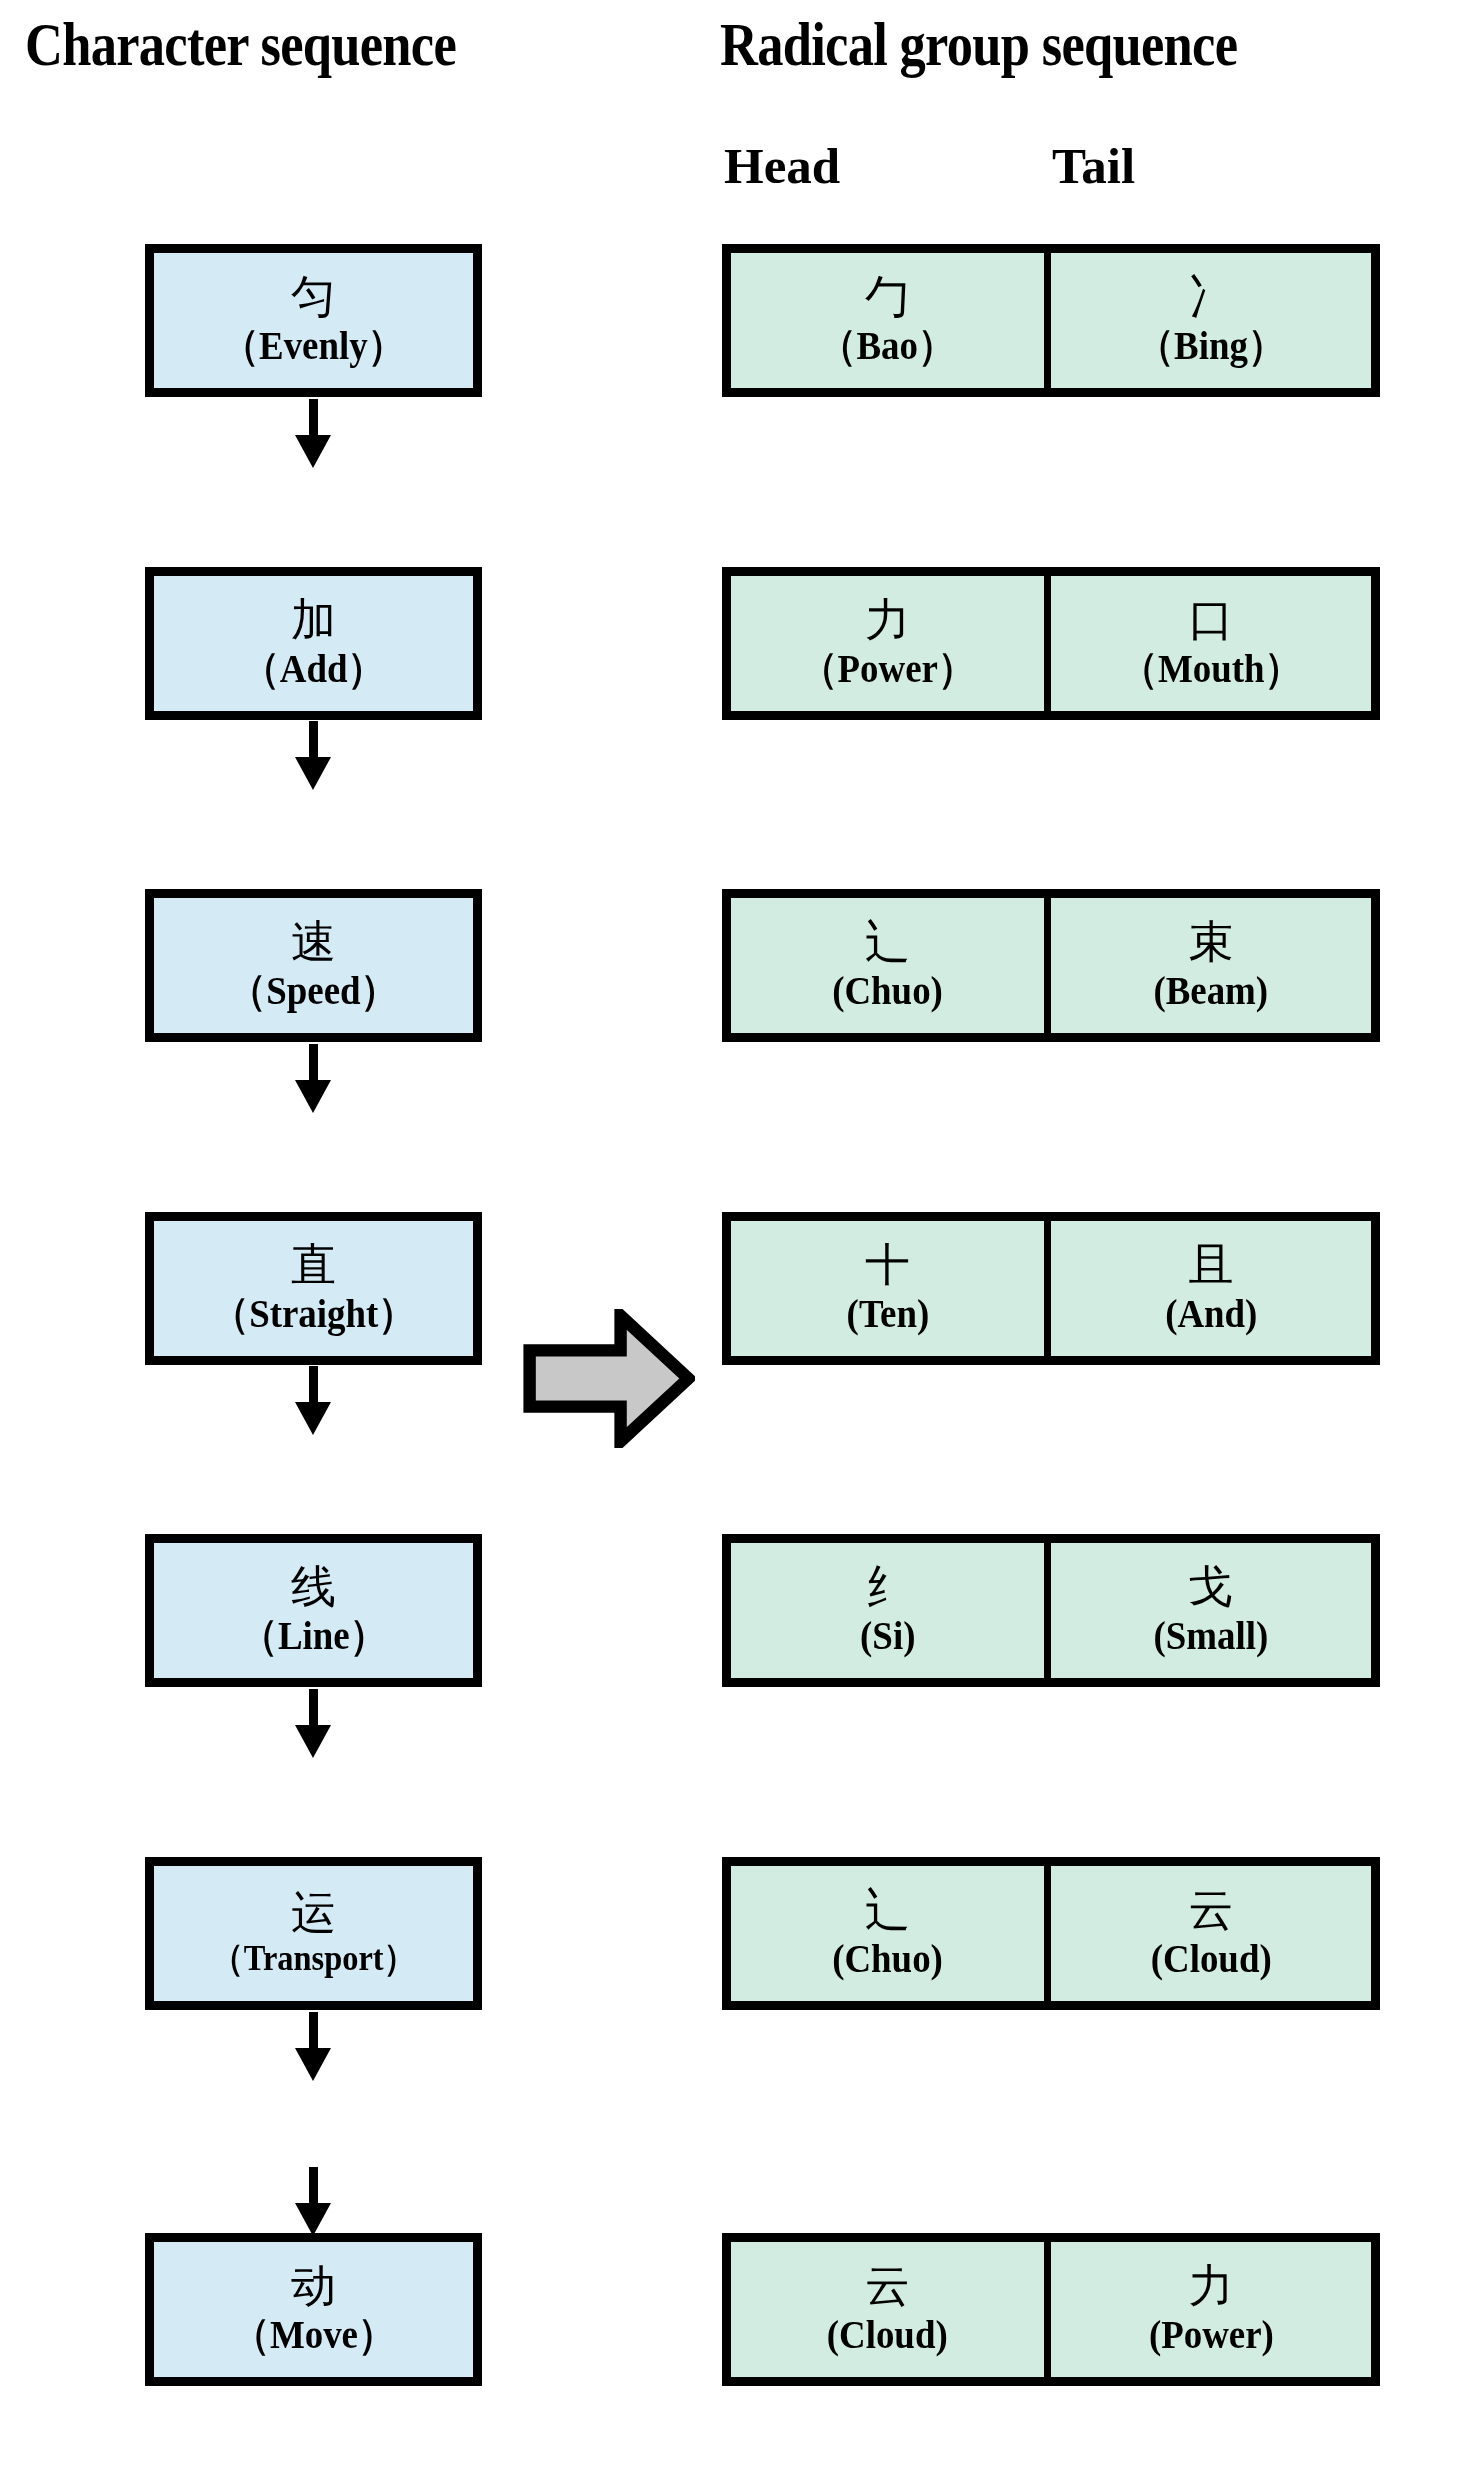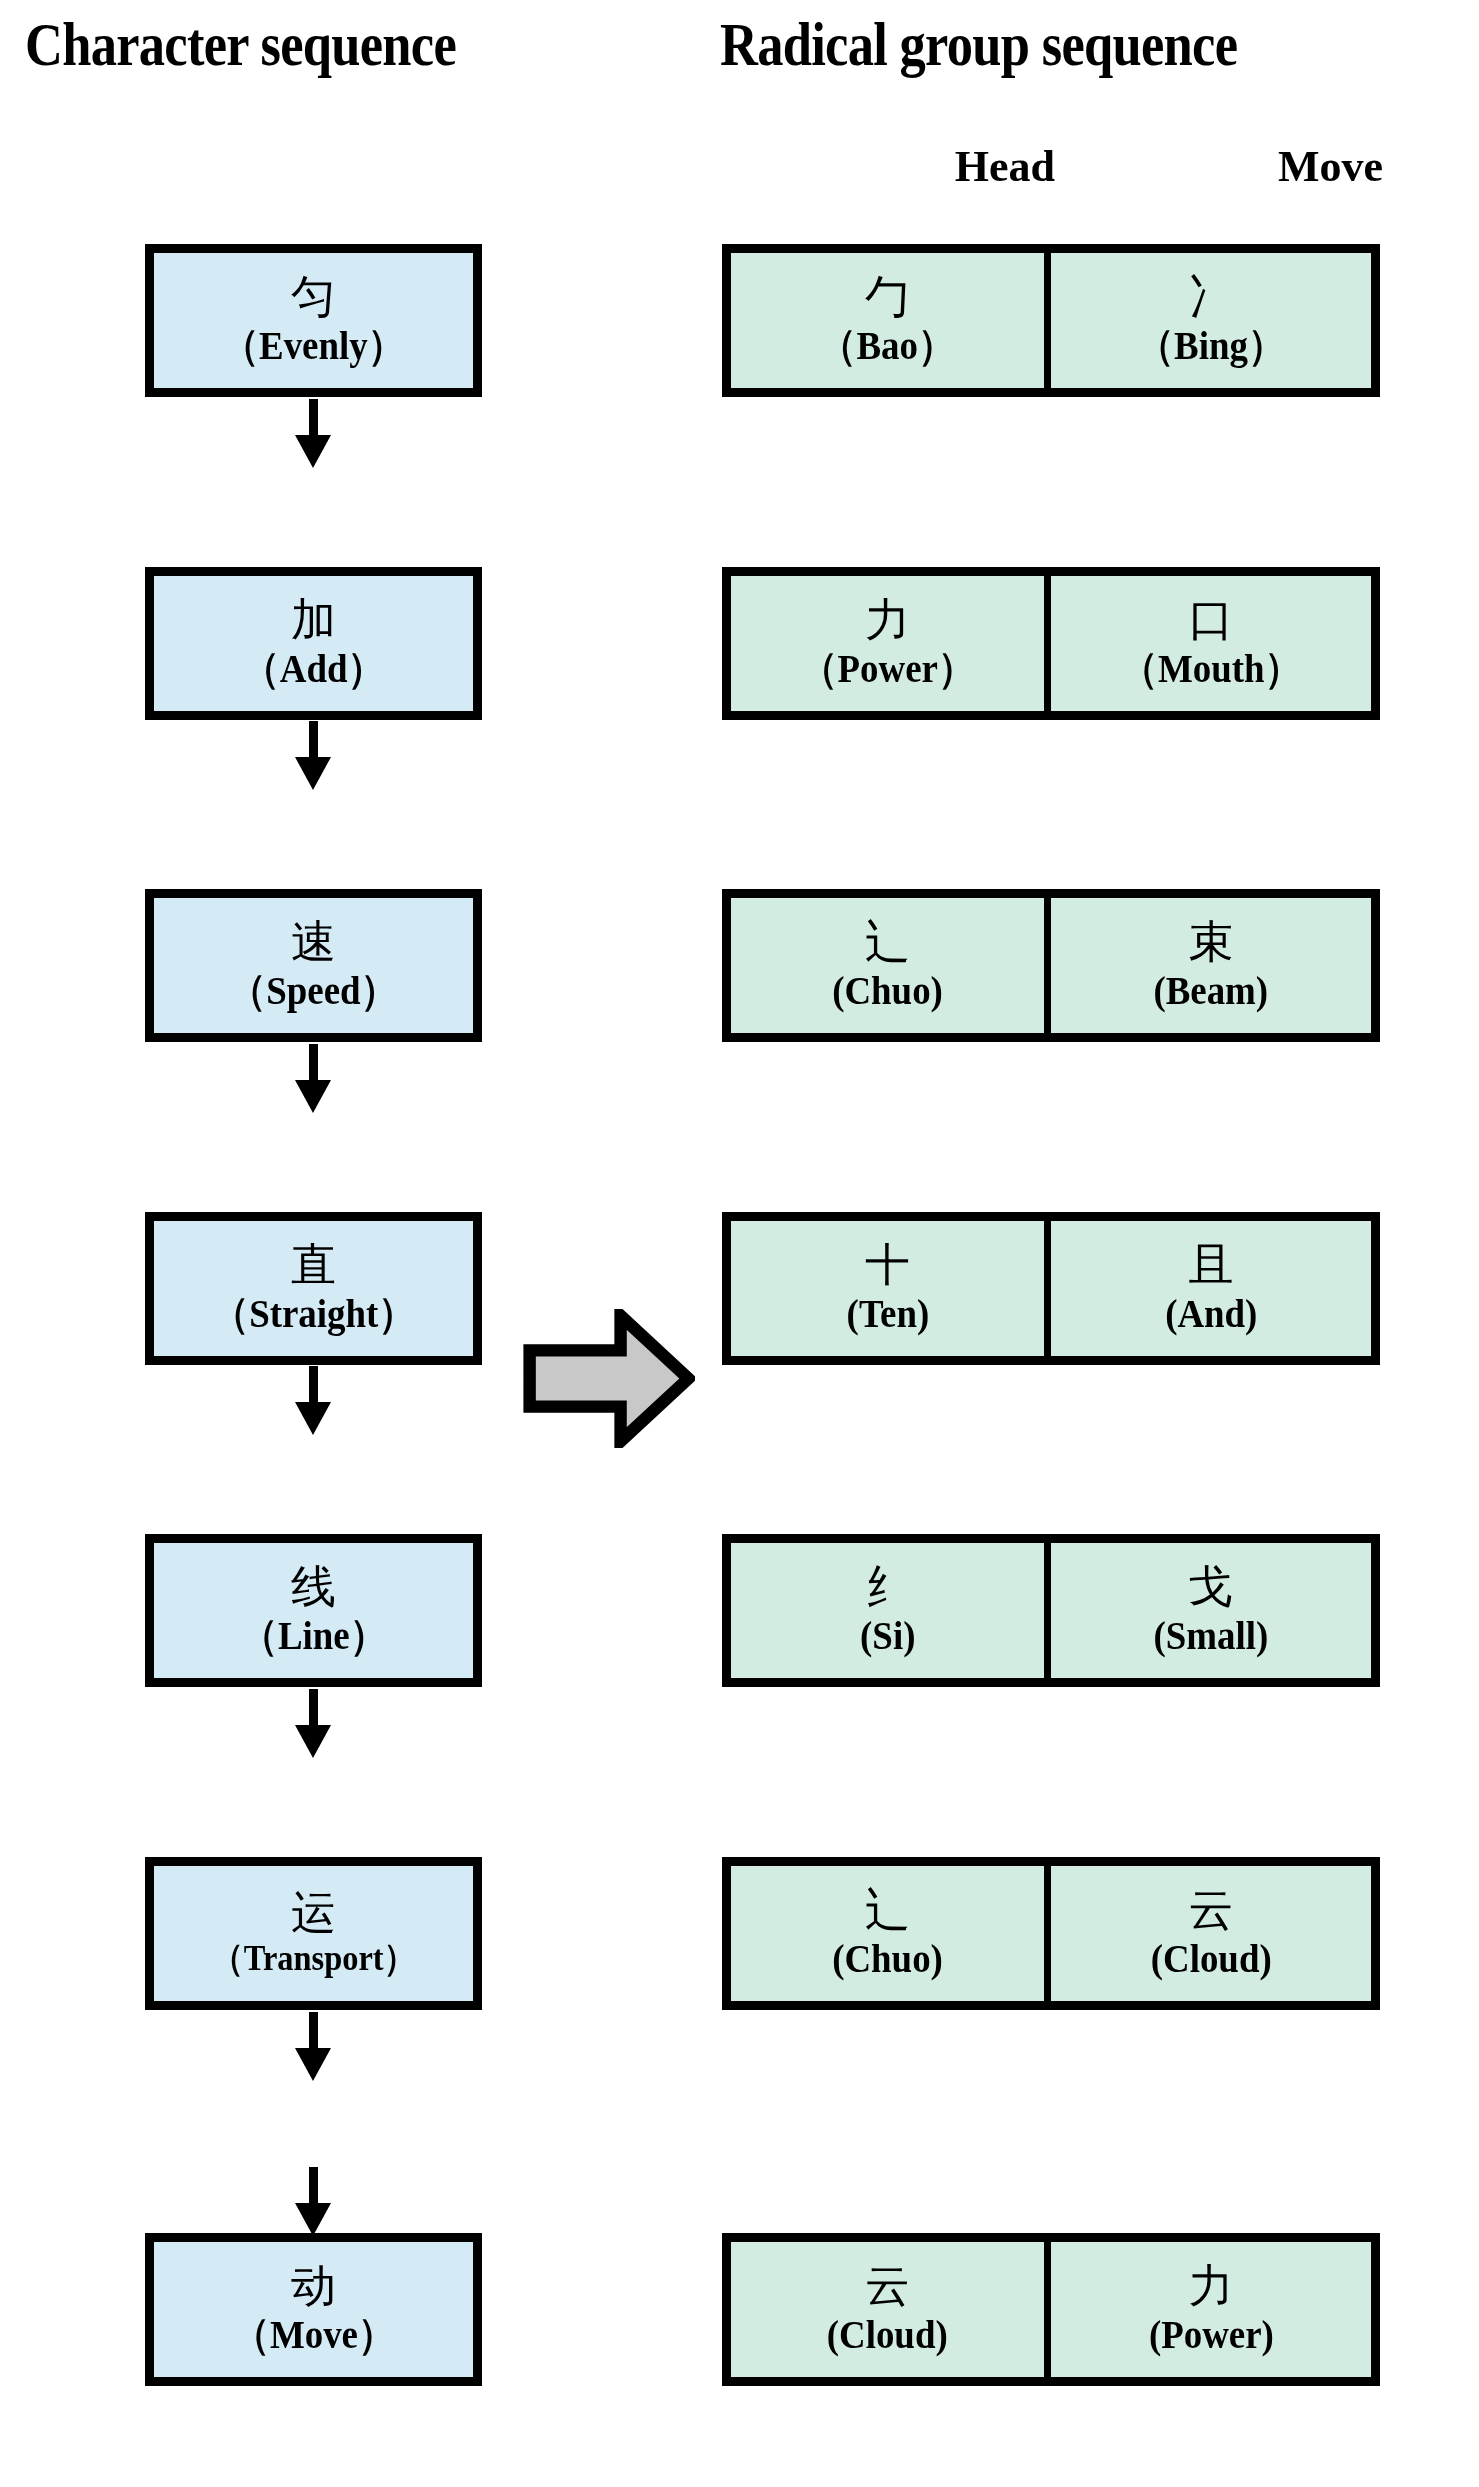--- a/index.html
+++ b/index.html
@@ -25,23 +25,23 @@
     white-space: nowrap;
     transform: scaleX(0.86);
     letter-spacing: -0.8px;
   }
   #title-character { left: 25px;  top: 11.6px; transform-origin: left top; }
   #title-radical   { left: 720px; top: 11.6px; transform-origin: left top; }
 
   .sub-title {
     position: absolute;
     font-weight: bold;
-    font-size: 44px;
+    font-size: 51px;
     line-height: 55px;
-    text-align: right;
+    text-align: left;
     white-space: nowrap;
   }
   #subtitle-head { left: 724px;  top: 139px; width: 331px; }
   #subtitle-tail { left: 1052px; top: 139px; width: 331px; }
 
   
   .char-box {
     position: absolute;
     left: 145px;
     width: 337px;
@@ -131,21 +131,21 @@
 </style>
 </head>
 <body>
 
 <div class="col-title" id="title-character">Character sequence</div>
 
 <div class="col-title" id="title-radical">Radical group sequence</div>
 
 <div class="sub-title" id="subtitle-head">Head</div>
 
-<div class="sub-title" id="subtitle-tail">Move</div>
+<div class="sub-title" id="subtitle-tail">Tail</div>
 
 <div class="char-box" style="top:244px;">
   <div class="cjk">匀</div>
   <div class="gloss">（Evenly）</div>
 </div>
 <div class="radical-pair" style="top:244px;">
   <div class="radical-cell head">
     <div class="cjk">勹</div>
     <div class="gloss">（Bao）</div>
   </div>

